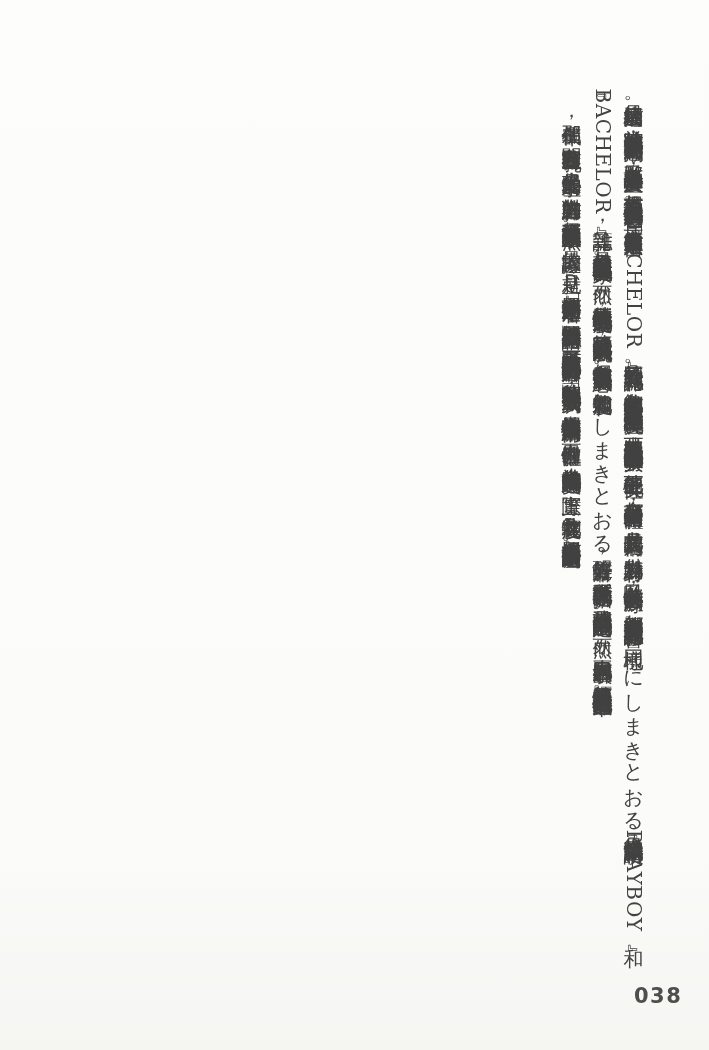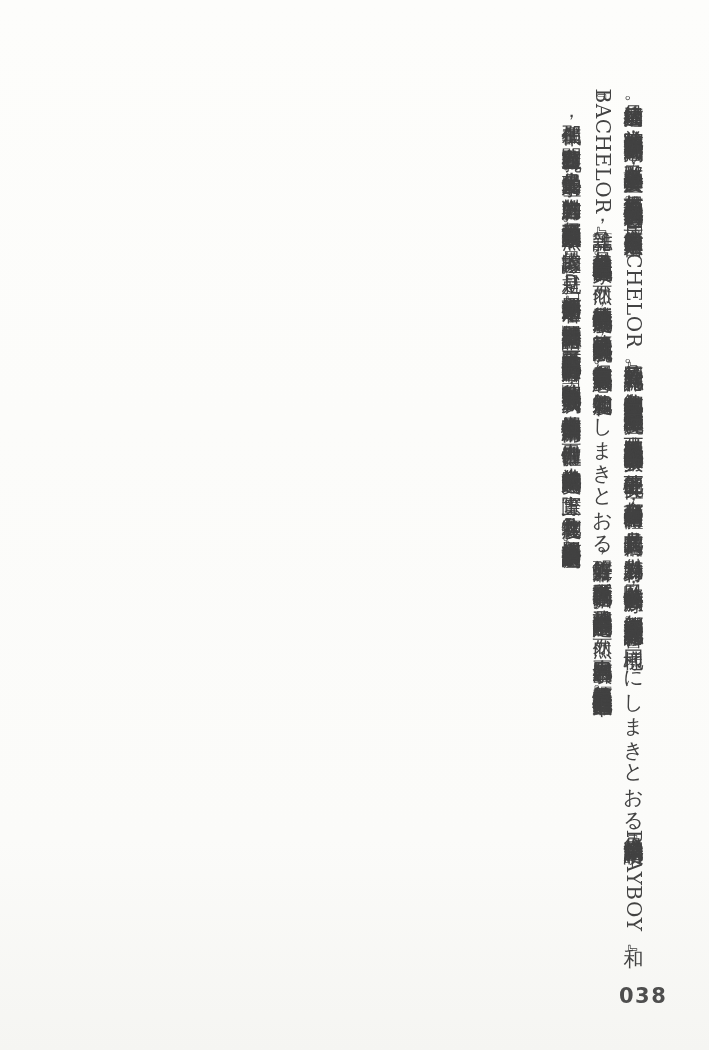--- a/index.html
+++ b/index.html
@@ -32,21 +32,21 @@
   }
   .text-block p {
     margin: 0;
     padding: 0;
   }
   .text-block p.indent {
     text-indent: 20.5px;
   }
   .page-number {
     position: absolute;
-    left: 619px;
+    left: 634px;
     top: 984px;
     font-family: "DejaVu Sans", "Liberation Sans", sans-serif;
     font-weight: bold;
     font-size: 21px;
     letter-spacing: 1.5px;
     color: #4e4e4e;
   }
 </style>
 </head>
 <body>

